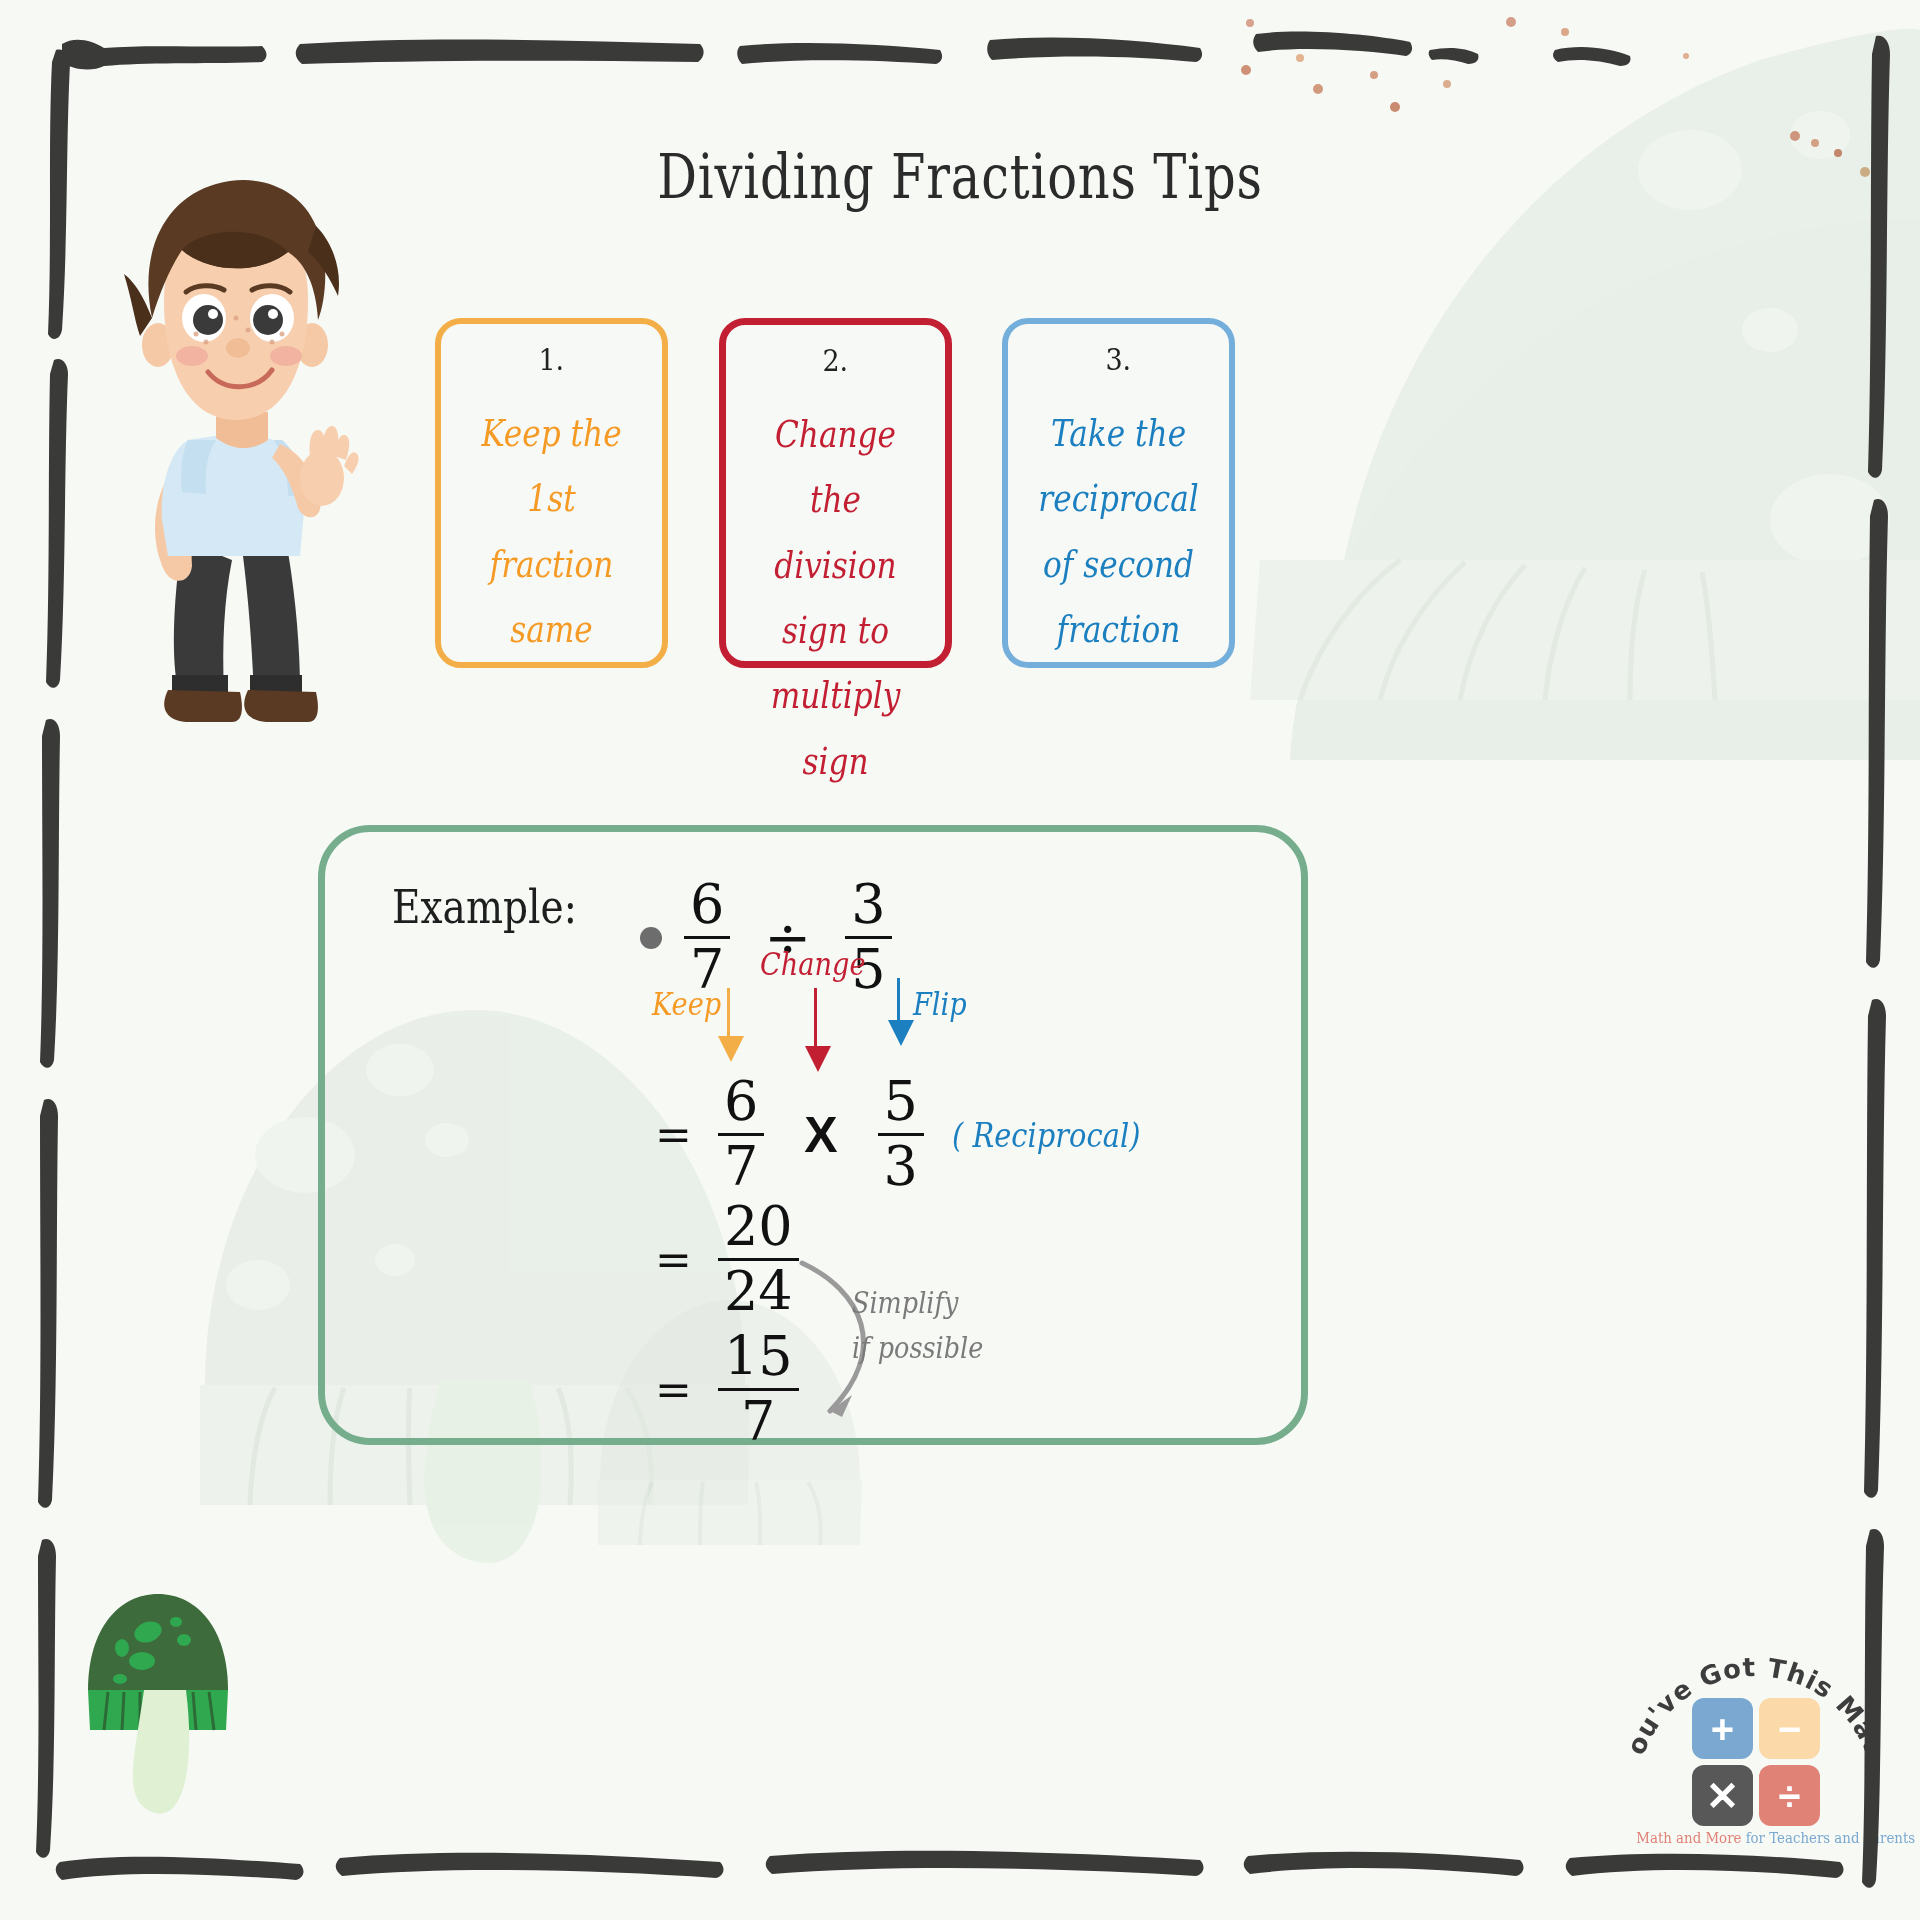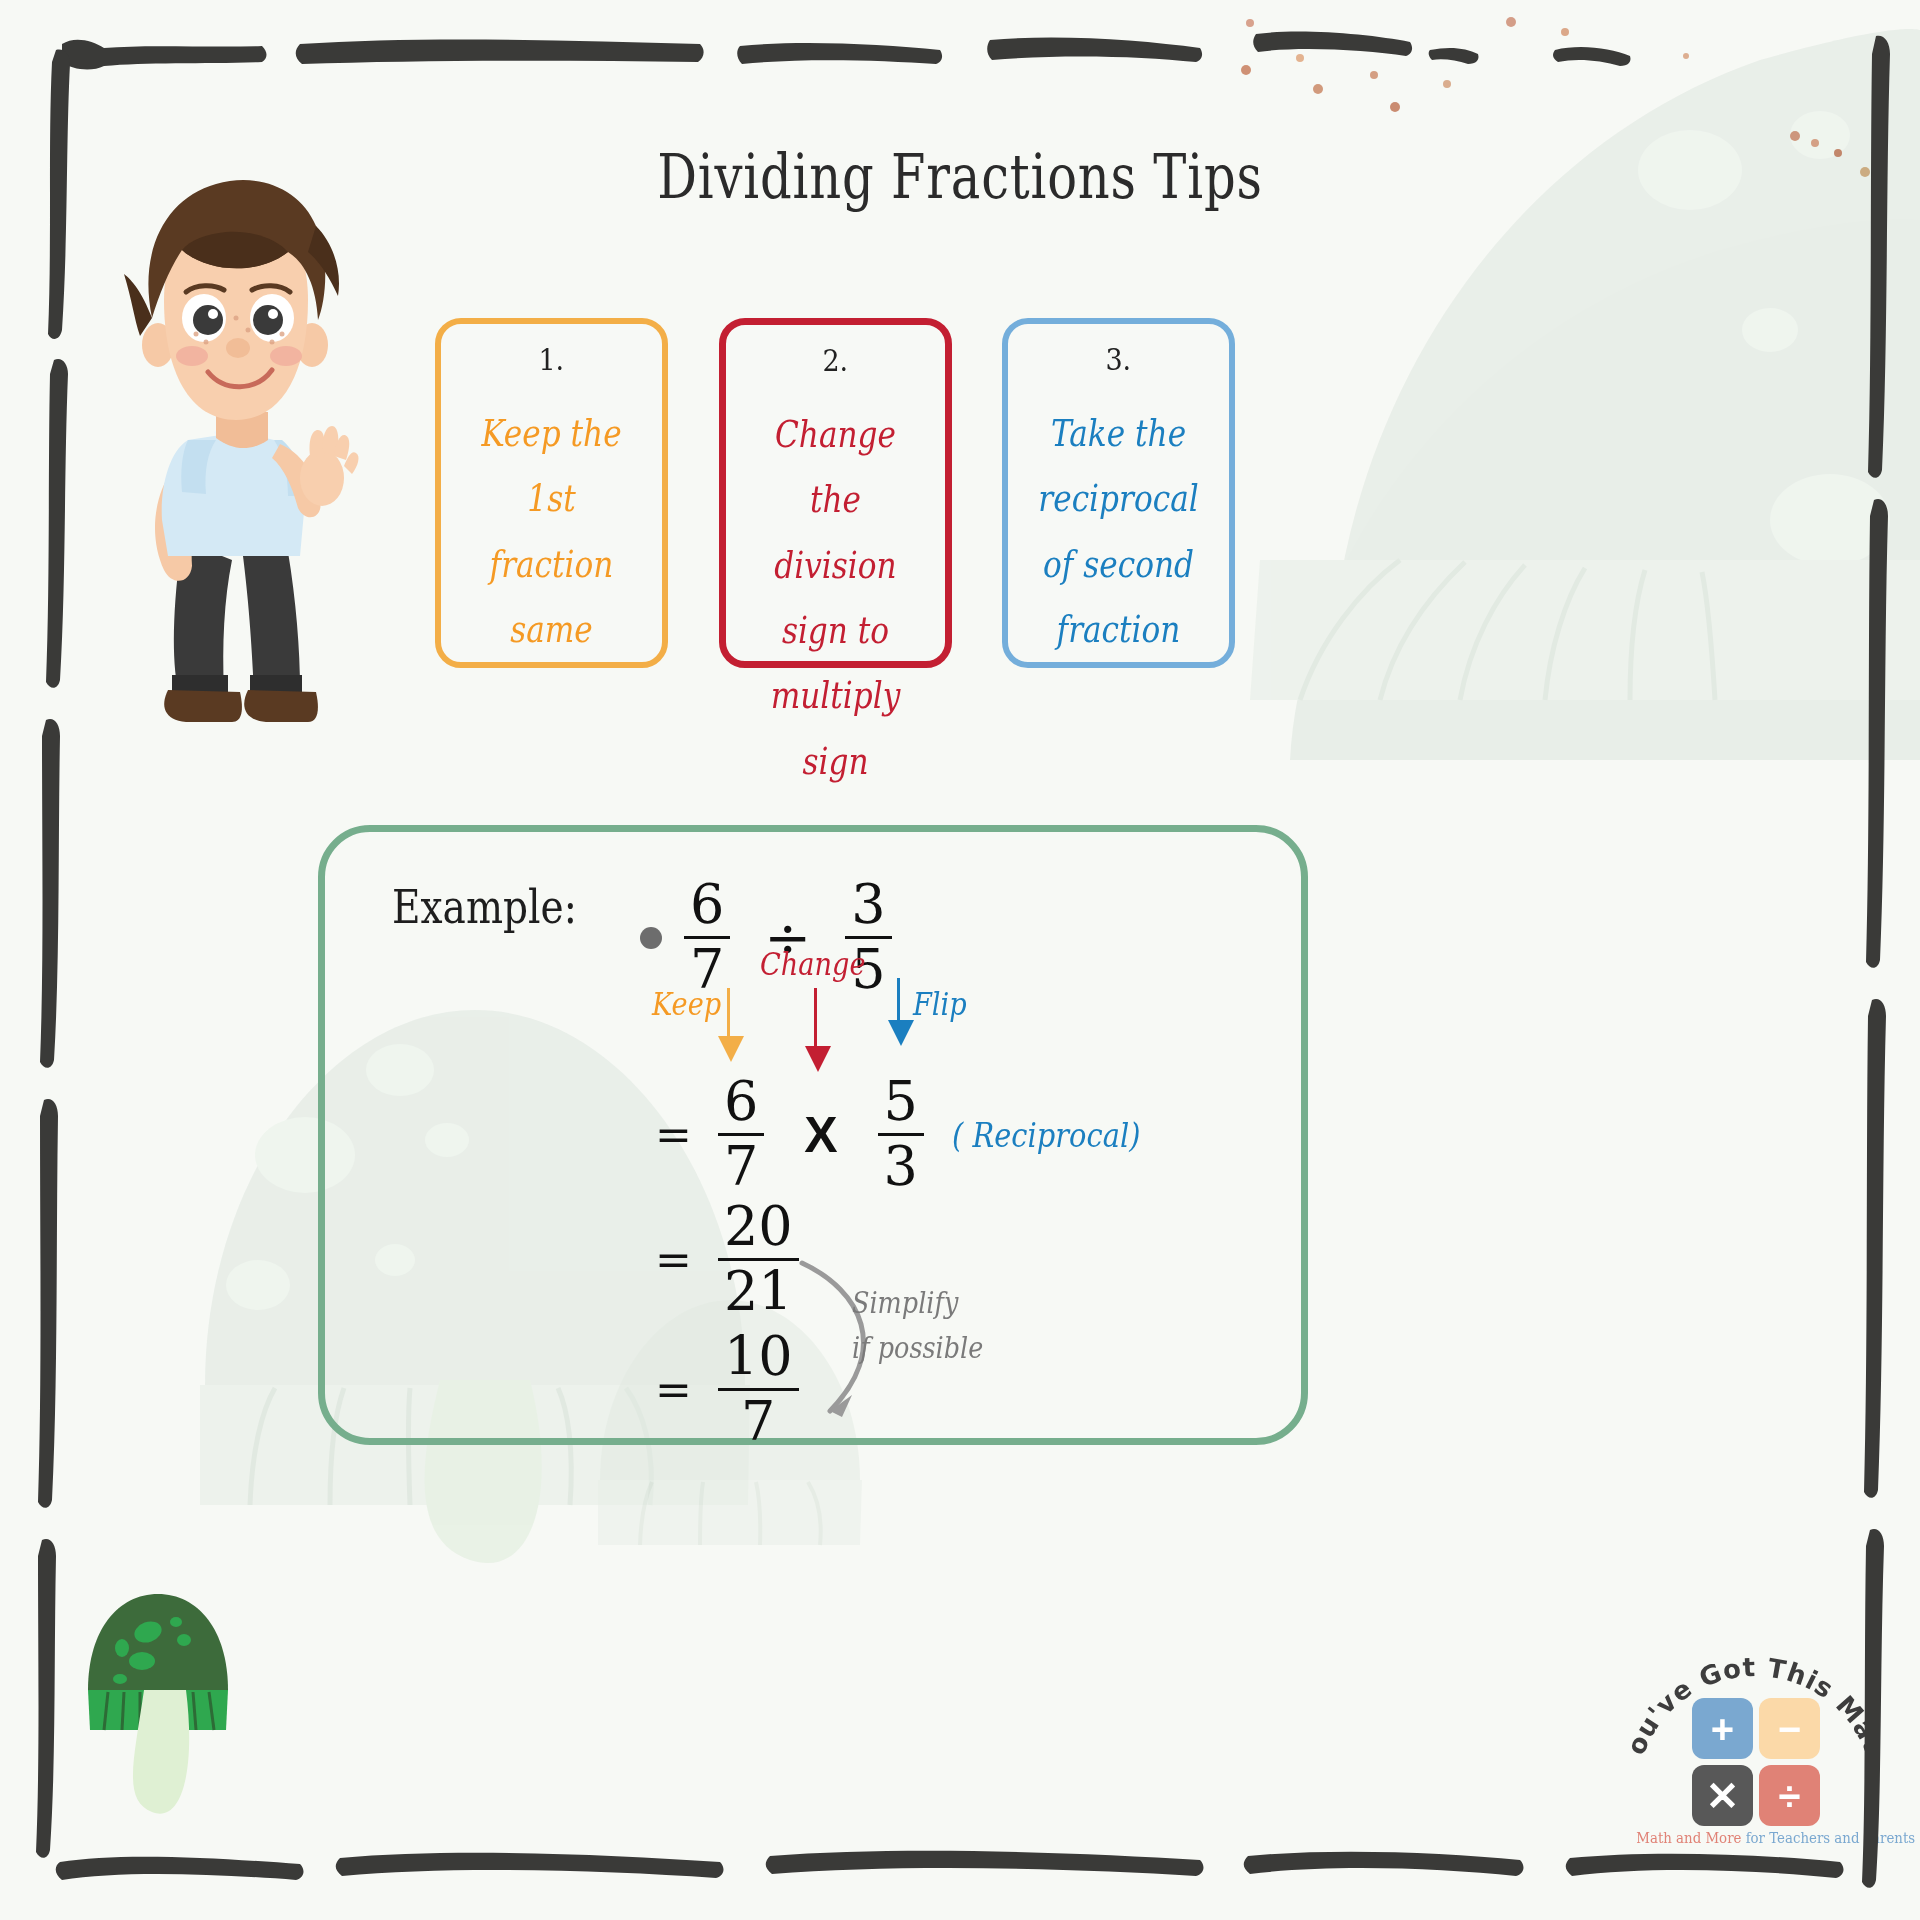--- a/index.html
+++ b/index.html
@@ -405,28 +405,28 @@
       <span class="den">3</span>
     </span>
     <span class="recip">( Reciprocal)</span>
   </div>
 
   <div class="math row3">
     <span class="eq">=</span>
     <span class="frac">
       <span class="num">20</span>
       <span class="bar"></span>
-      <span class="den">21</span>
+      <span class="den">24</span>
     </span>
   </div>
 
   <div class="math row4">
     <span class="eq">=</span>
     <span class="frac">
-      <span class="num">10</span>
+      <span class="num">15</span>
       <span class="bar"></span>
       <span class="den">7</span>
     </span>
   </div>
 
   <svg style="position:absolute;left:790px;top:1245px;width:140px;height:190px;z-index:4;" viewBox="0 0 140 190">
     <path d="M12 18 C72 46 100 104 40 166" stroke="#9a9a9a" stroke-width="5" fill="none" stroke-linecap="round"></path>
     <path d="M40 166 L62 150 L52 172 Z" fill="#9a9a9a"></path>
   </svg>
 

